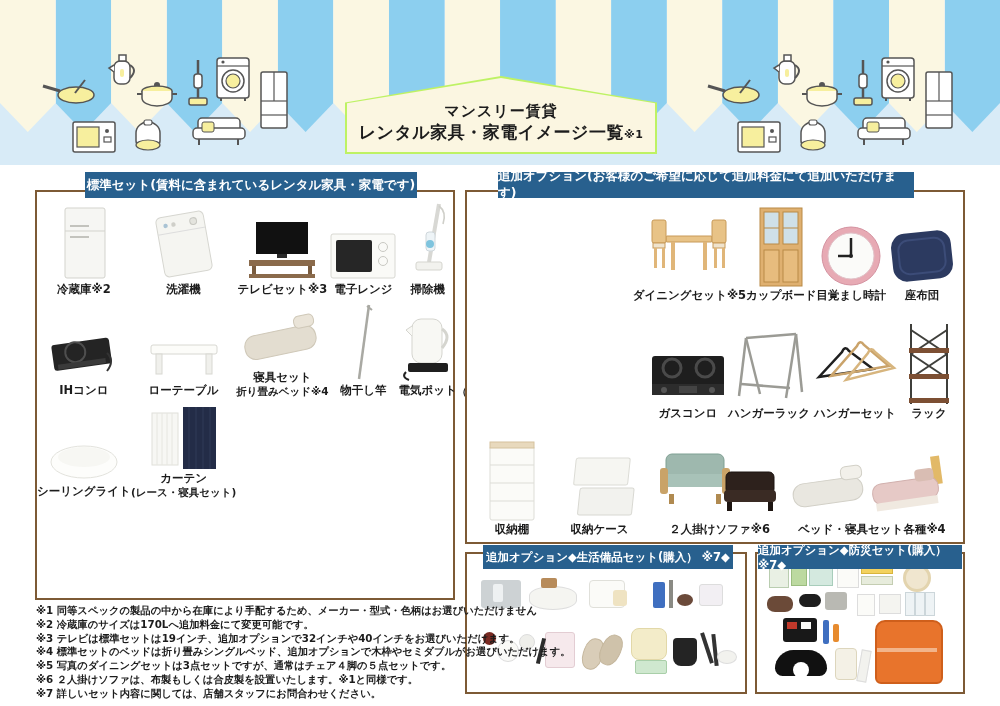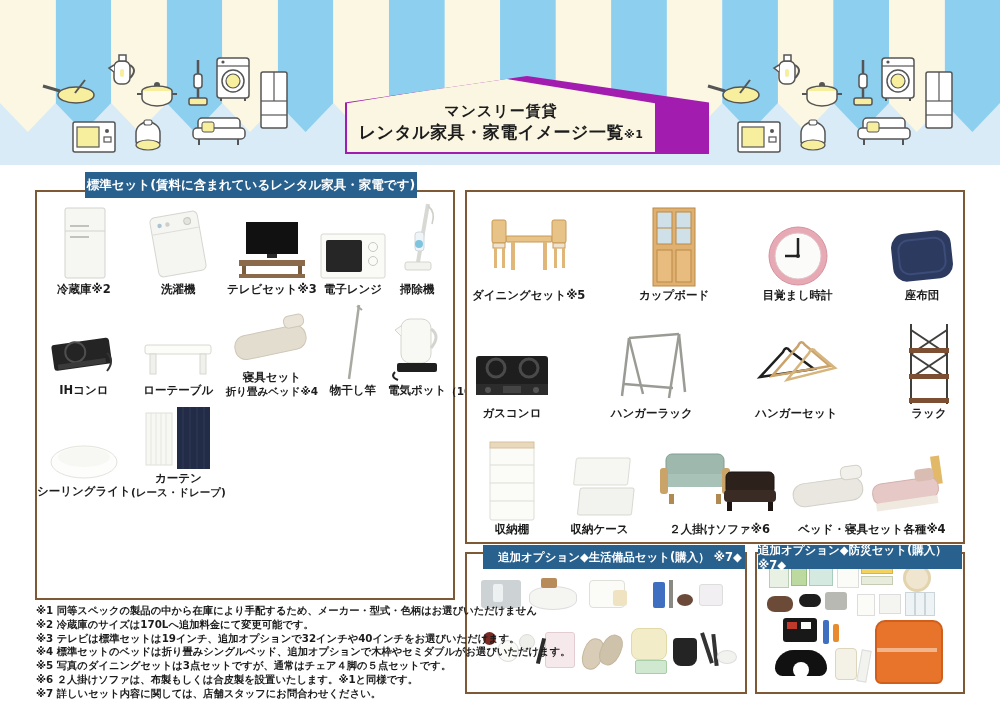--- a/index.html
+++ b/index.html
@@ -7,38 +7,38 @@
         font-family:"DejaVu Sans","Liberation Sans",sans-serif;color:#1c1c1c;}
   
   .banner{position:absolute;left:0;top:0;width:1000px;height:165px;background:#d8ebf7;}
   .stripes{position:absolute;left:0;top:0;width:1000px;height:132px;display:flex;}
   .stripe{flex:1;height:100%;clip-path:polygon(0 0,100% 0,100% 78%,50% 100%,0 78%);}
   .stripe.b{background:#8ccfef}.stripe.c{background:#fbf7e2}
   .icon-group{position:absolute;top:48px;width:270px;height:114px;}
   .ig-left{left:35px}.ig-right{left:700px}
   .bicon{position:absolute;}
   
-  .title-out{position:absolute;left:345px;top:76px;width:364px;height:78px;
-             clip-path:polygon(50% 0,100% 34%,100% 100%,0 100%,0 34%);background:#a21caf;}
+  .title-out{position:absolute;left:345px;top:76px;width:312px;height:78px;
+             clip-path:polygon(50% 0,100% 34%,100% 100%,0 100%,0 34%);background:#bef264;}
   .title-in{position:absolute;left:2px;top:2px;width:308px;height:74px;
             clip-path:polygon(50% 0,100% 34%,100% 100%,0 100%,0 34%);background:#fbf6e1;
             display:flex;flex-direction:column;align-items:center;justify-content:flex-end;padding-bottom:8px;box-sizing:border-box;}
   .title1{font-size:15px;font-weight:bold;letter-spacing:1px;}
   .title2{font-size:17px;font-weight:bold;letter-spacing:.5px;}
   .title2 .note{font-size:11px;font-weight:bold;}
   
   .sbox{position:absolute;background:#fff;border:2px solid #7d5a35;box-sizing:border-box;}
   .band{position:absolute;background:#28608e;color:#fff;font-weight:bold;
         display:flex;align-items:center;justify-content:center;z-index:5;}
   .band-lg{font-size:12.5px;height:26px;}
   .band-sm{font-size:11.5px;height:24px;}
   
   .grid5{position:absolute;left:37px;top:200px;width:416px;display:grid;
          grid-template-columns:repeat(6,1fr);row-gap:6px;}
-  .row6{position:absolute;display:flex;justify-content:space-between;}
+  .row6{position:absolute;display:flex;justify-content:flex-end;}
   .cell{display:flex;flex-direction:column;align-items:center;justify-content:flex-end;}
   .thumb{display:flex;align-items:flex-end;justify-content:center;}
   .lbl{font-size:11.5px;font-weight:bold;text-align:center;line-height:1.25;white-space:nowrap;}
   .lbl2{font-size:10.5px;font-weight:bold;text-align:center;line-height:1.2;white-space:nowrap;}
   
   .notes{position:absolute;left:36px;top:604px;width:428px;font-size:10.3px;font-weight:bold;line-height:1.34;}
   .notes div{white-space:nowrap;}
   
   .blob{position:absolute;}
   svg{display:block}
@@ -392,25 +392,26 @@
     <div class="cell">
       <span class="thumb" style="height:68px">
           <svg width="68" height="66">
             <rect x="2" y="8" width="26" height="52" fill="#f7f7f4" stroke="#e0e0da"></rect>
             <path d="M7 8 v52 M12 8 v52 M17 8 v52 M22 8 v52" stroke="#e6e6e0"></path>
             <rect x="33" y="2" width="33" height="62" fill="#232c47"></rect>
             <path d="M39 2 v62 M46 2 v62 M53 2 v62 M60 2 v62" stroke="#303a58"></path>
           </svg>
         </span>
       <span class="lbl">カーテン</span>
-      <span class="lbl2">(レース・ドレープ)</span>
+      <span class="lbl2">(レース・寝具セット)</span>
     </div>
   </div>
 
   <div class="sbox" style="left:465px;top:190px;width:500px;height:354px;"></div>
+  <div class="band band-lg" style="left:498px;top:172px;width:416px;">追加オプション(お客様のご希望に応じて追加料金にて追加いただけます)</div>
 
   <div class="row6" style="left:472px;top:202px;width:486px;">
     <div class="cell">
       <span class="thumb" style="height:80px">
           <svg width="82" height="80">
             <rect x="18" y="28" width="46" height="6" rx="1" fill="#e8c387" stroke="#c89a58"></rect>
             <rect x="23" y="34" width="4" height="28" fill="#e0b679"></rect>
             <rect x="55" y="34" width="4" height="28" fill="#e0b679"></rect>
             <rect x="4" y="12" width="14" height="23" rx="2" fill="#e8c387" stroke="#c89a58"></rect>
             <rect x="5" y="35" width="12" height="5" fill="#efe3cd" stroke="#c89a58"></rect>
@@ -604,21 +605,21 @@
     <div class="blob" style="left:72px;top:84px;width:4px;height:26px;background:#2b2b2b;transform:rotate(14deg);"></div>
     <div class="blob" style="left:116px;top:84px;width:18px;height:30px;background:#d9cdb8;border:1px solid #c4b69c;border-radius:9px/14px;transform:rotate(18deg);"></div>
     <div class="blob" style="left:134px;top:80px;width:18px;height:30px;background:#cfc2aa;border:1px solid #c4b69c;border-radius:9px/14px;transform:rotate(26deg);"></div>
     <div class="blob" style="left:164px;top:74px;width:34px;height:30px;background:#f3ecc9;border:1px solid #e2d8a8;border-radius:8px;"></div>
     <div class="blob" style="left:168px;top:106px;width:30px;height:12px;background:#cfe8cf;border:1px solid #a9cfa9;border-radius:2px;"></div>
     <div class="blob" style="left:206px;top:84px;width:24px;height:28px;background:#242424;border-radius:4px 4px 8px 8px;"></div>
     <div class="blob" style="left:238px;top:78px;width:4px;height:32px;background:#333;transform:rotate(-18deg);"></div>
     <div class="blob" style="left:246px;top:80px;width:4px;height:32px;background:#333;transform:rotate(-6deg);"></div>
     <div class="blob" style="left:250px;top:96px;width:18px;height:12px;background:#f2f2ee;border:1px solid #ddd;border-radius:50%;"></div>
   </div>
-  <div class="band band-sm" style="left:483px;top:545px;width:250px;padding-left:12px;">追加オプション◆生活備品セット(購入） ※7◆</div>
+  <div class="band band-sm" style="left:483px;top:545px;width:250px;">追加オプション◆生活備品セット(購入） ※7◆</div>
 
   <div class="sbox" style="left:755px;top:552px;width:210px;height:142px;">
 
     <div class="blob" style="left:12px;top:10px;width:18px;height:22px;background:#e9f0e4;border:1px solid #b9cdb0;"></div>
     <div class="blob" style="left:34px;top:10px;width:14px;height:20px;background:#bcd9a0;border:1px solid #9bbd7f;"></div>
     <div class="blob" style="left:52px;top:8px;width:22px;height:22px;background:#d4e9df;border:1px solid #a8cdbb;"></div>
     <div class="blob" style="left:80px;top:8px;width:20px;height:24px;background:#fbfbf8;border:1px solid #ddd;"></div>
     <div class="blob" style="left:104px;top:8px;width:30px;height:10px;background:#f3d25e;border:1px solid #d8b53c;"></div>
     <div class="blob" style="left:104px;top:22px;width:30px;height:7px;background:#e7ecdc;border:1px solid #c4cdb2;"></div>
     <div class="blob" style="left:146px;top:10px;width:22px;height:22px;background:#f0e6cf;border:3px solid #e3d4ae;border-radius:50%;"></div>

